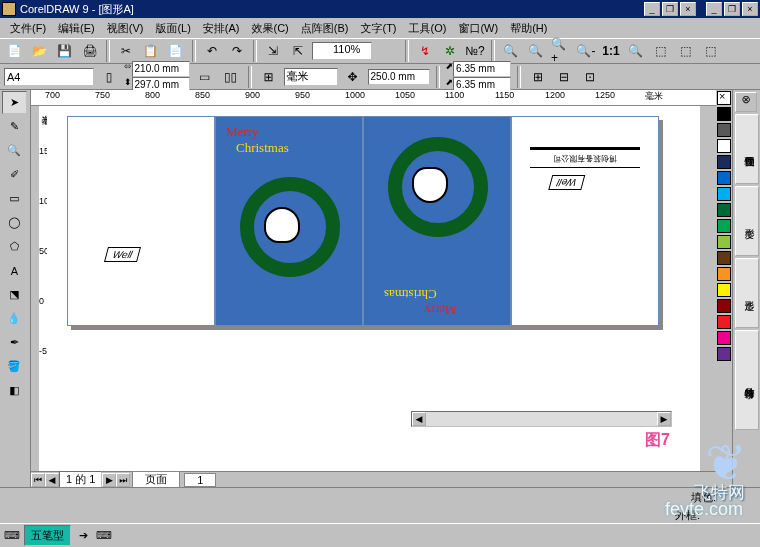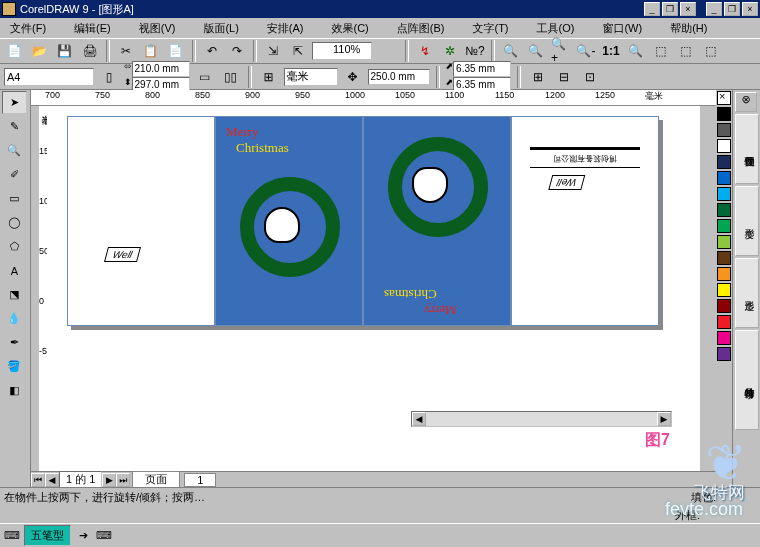--- a/index.html
+++ b/index.html
@@ -2,21 +2,21 @@
 <html><head>
 <meta charset="utf-8">
 <style>
 *{margin:0;padding:0;box-sizing:border-box;font-family:"SimSun","宋体",sans-serif;font-size:11px}
 body{width:760px;height:547px;background:#c0c0c0;overflow:hidden;position:relative}
 .titlebar{height:18px;background:linear-gradient(to right,#0a246a,#0a246a);display:flex;align-items:center;padding:0 2px;color:#fff}
 .titlebar .icon{width:14px;height:14px;background:#d4b068;margin-right:4px;border:1px solid #000}
 .titlebar .title{flex:1;font-size:11px}
 .winbtns{display:flex;gap:2px}
 .winbtn{width:16px;height:14px;background:#c0c0c0;border:1px outset #fff;font-size:9px;text-align:center;line-height:12px;color:#000}
-.menubar{height:20px;display:flex;align-items:center;padding:0 4px;gap:16px}
+.menubar{height:20px;display:flex;align-items:center;padding:0 4px;gap:0}
 .menubar>span{padding:2px 6px;cursor:default}
 .toolbar{height:26px;border-top:1px solid #fff;border-bottom:1px solid #808080;display:flex;align-items:center;padding:0 4px;gap:3px}
 .tbtn{width:22px;height:22px;border:1px solid transparent;display:flex;align-items:center;justify-content:center;font-size:12px}
 .tbsep{width:4px;height:22px;border-left:1px solid #808080;border-right:1px solid #fff;margin:0 2px}
 .zoom-select{width:60px;height:18px;background:#fff;border:1px inset #c0c0c0;padding:0 20px}
 .propbar{height:26px;border-bottom:1px solid #808080;display:flex;align-items:center;padding:0 4px;gap:4px}
 .combo{width:90px;height:18px;background:#fff;border:1px inset #c0c0c0;padding:0 2px;display:flex;align-items:center}
 .spinbox{width:58px;height:16px;background:#fff;border:1px inset #c0c0c0;padding:0 2px;font-size:10px;display:flex;align-items:center}
 .ruler-h{position:absolute;top:90px;left:31px;right:44px;height:16px;background:#fff;border-bottom:1px solid #888}
 .ruler-v{position:absolute;top:106px;left:39px;width:16px;bottom:60px;background:#fff;border-right:1px solid #888}
@@ -251,21 +251,20 @@
   <div class="pgtab">页面</div>
   <div class="pgtab">1</div>
   <div style="flex:1"></div>
   <div class="scrollbar-h">
       <div class="pgbtn" style="float:left">◀</div>
       <div class="pgbtn" style="float:right">▶</div>
     </div>
 </div>
 
 <div class="statusbar">
-  <span>在物件上按两下，进行旋转/倾斜；按两…</span>
   <span style="margin-left:auto;margin-right:40px">填色:</span>
 </div>
 <div style="position:absolute;bottom:24px;left:0;right:0;height:16px;background:#c0c0c0;display:flex;align-items:center;padding:0 20px;font-size:10px">
   <span style="margin-left:auto;margin-right:40px">外框:</span>
 </div>
 
 <div class="taskbar">
   <span>⌨</span>
   <span style="margin:0 4px;padding:2px 6px;border:1px inset #c0c0c0;background:#14b8a6">五笔型</span>
   <span style="padding:2px 4px">➔</span>

